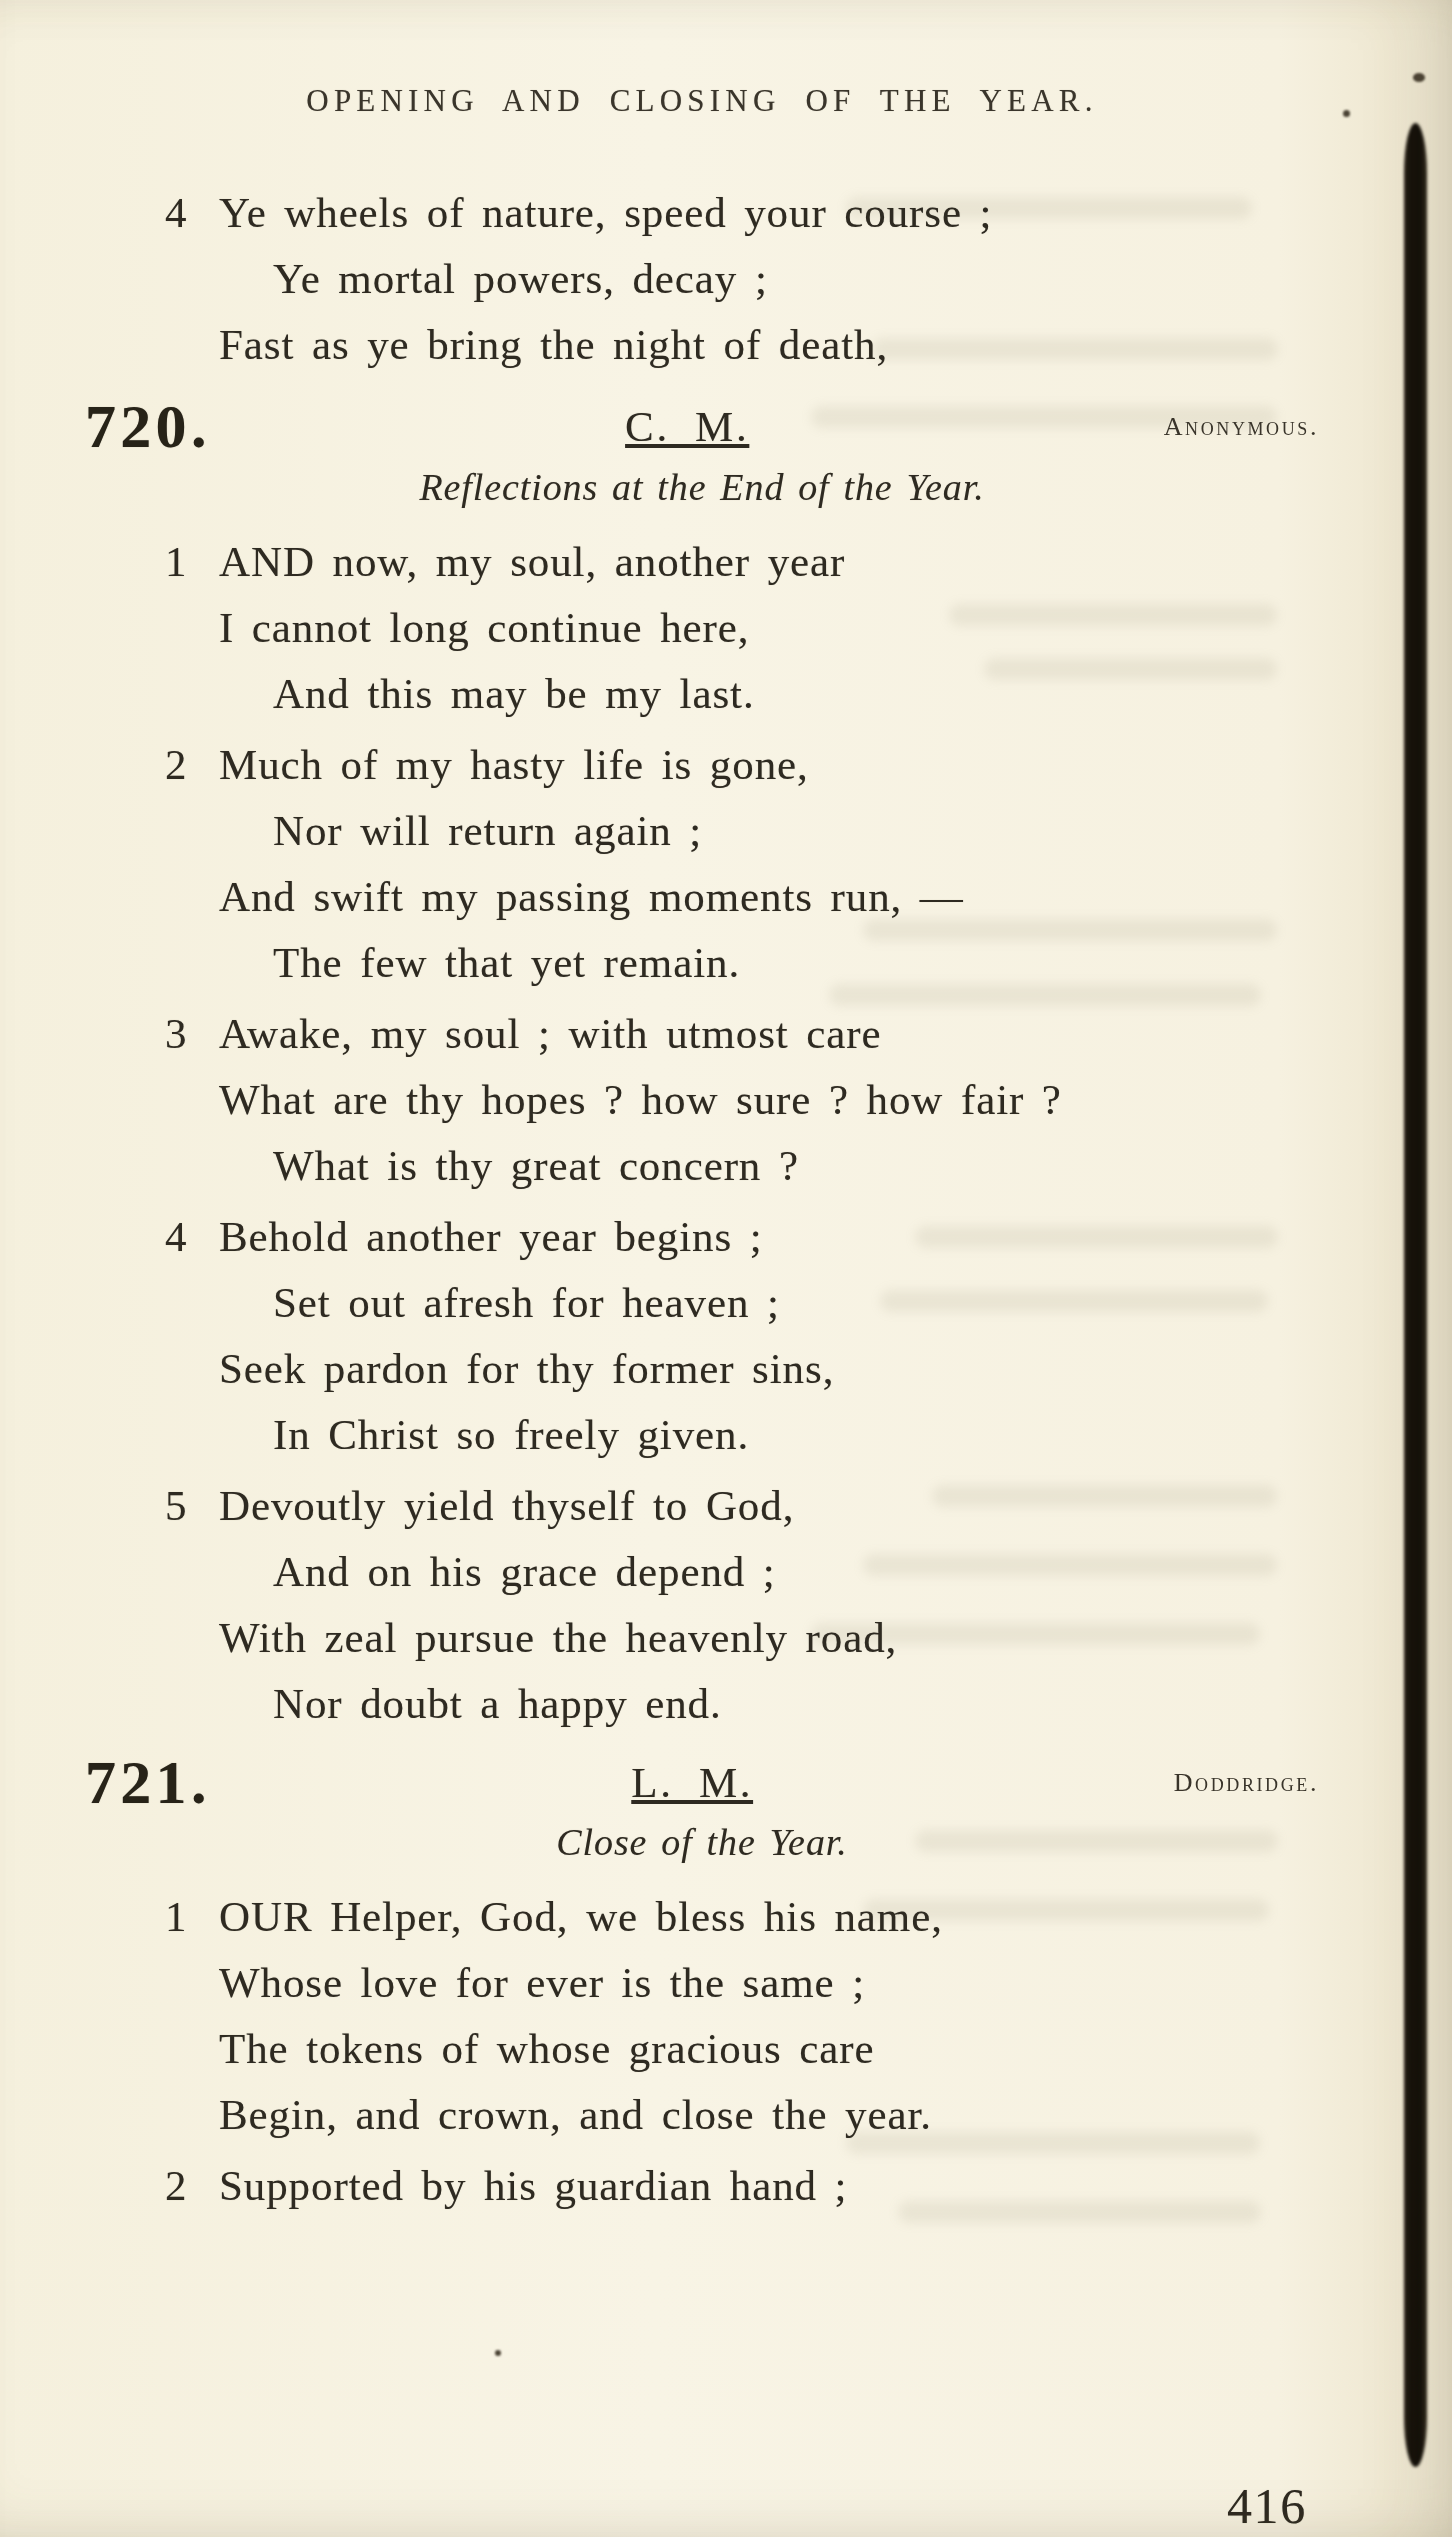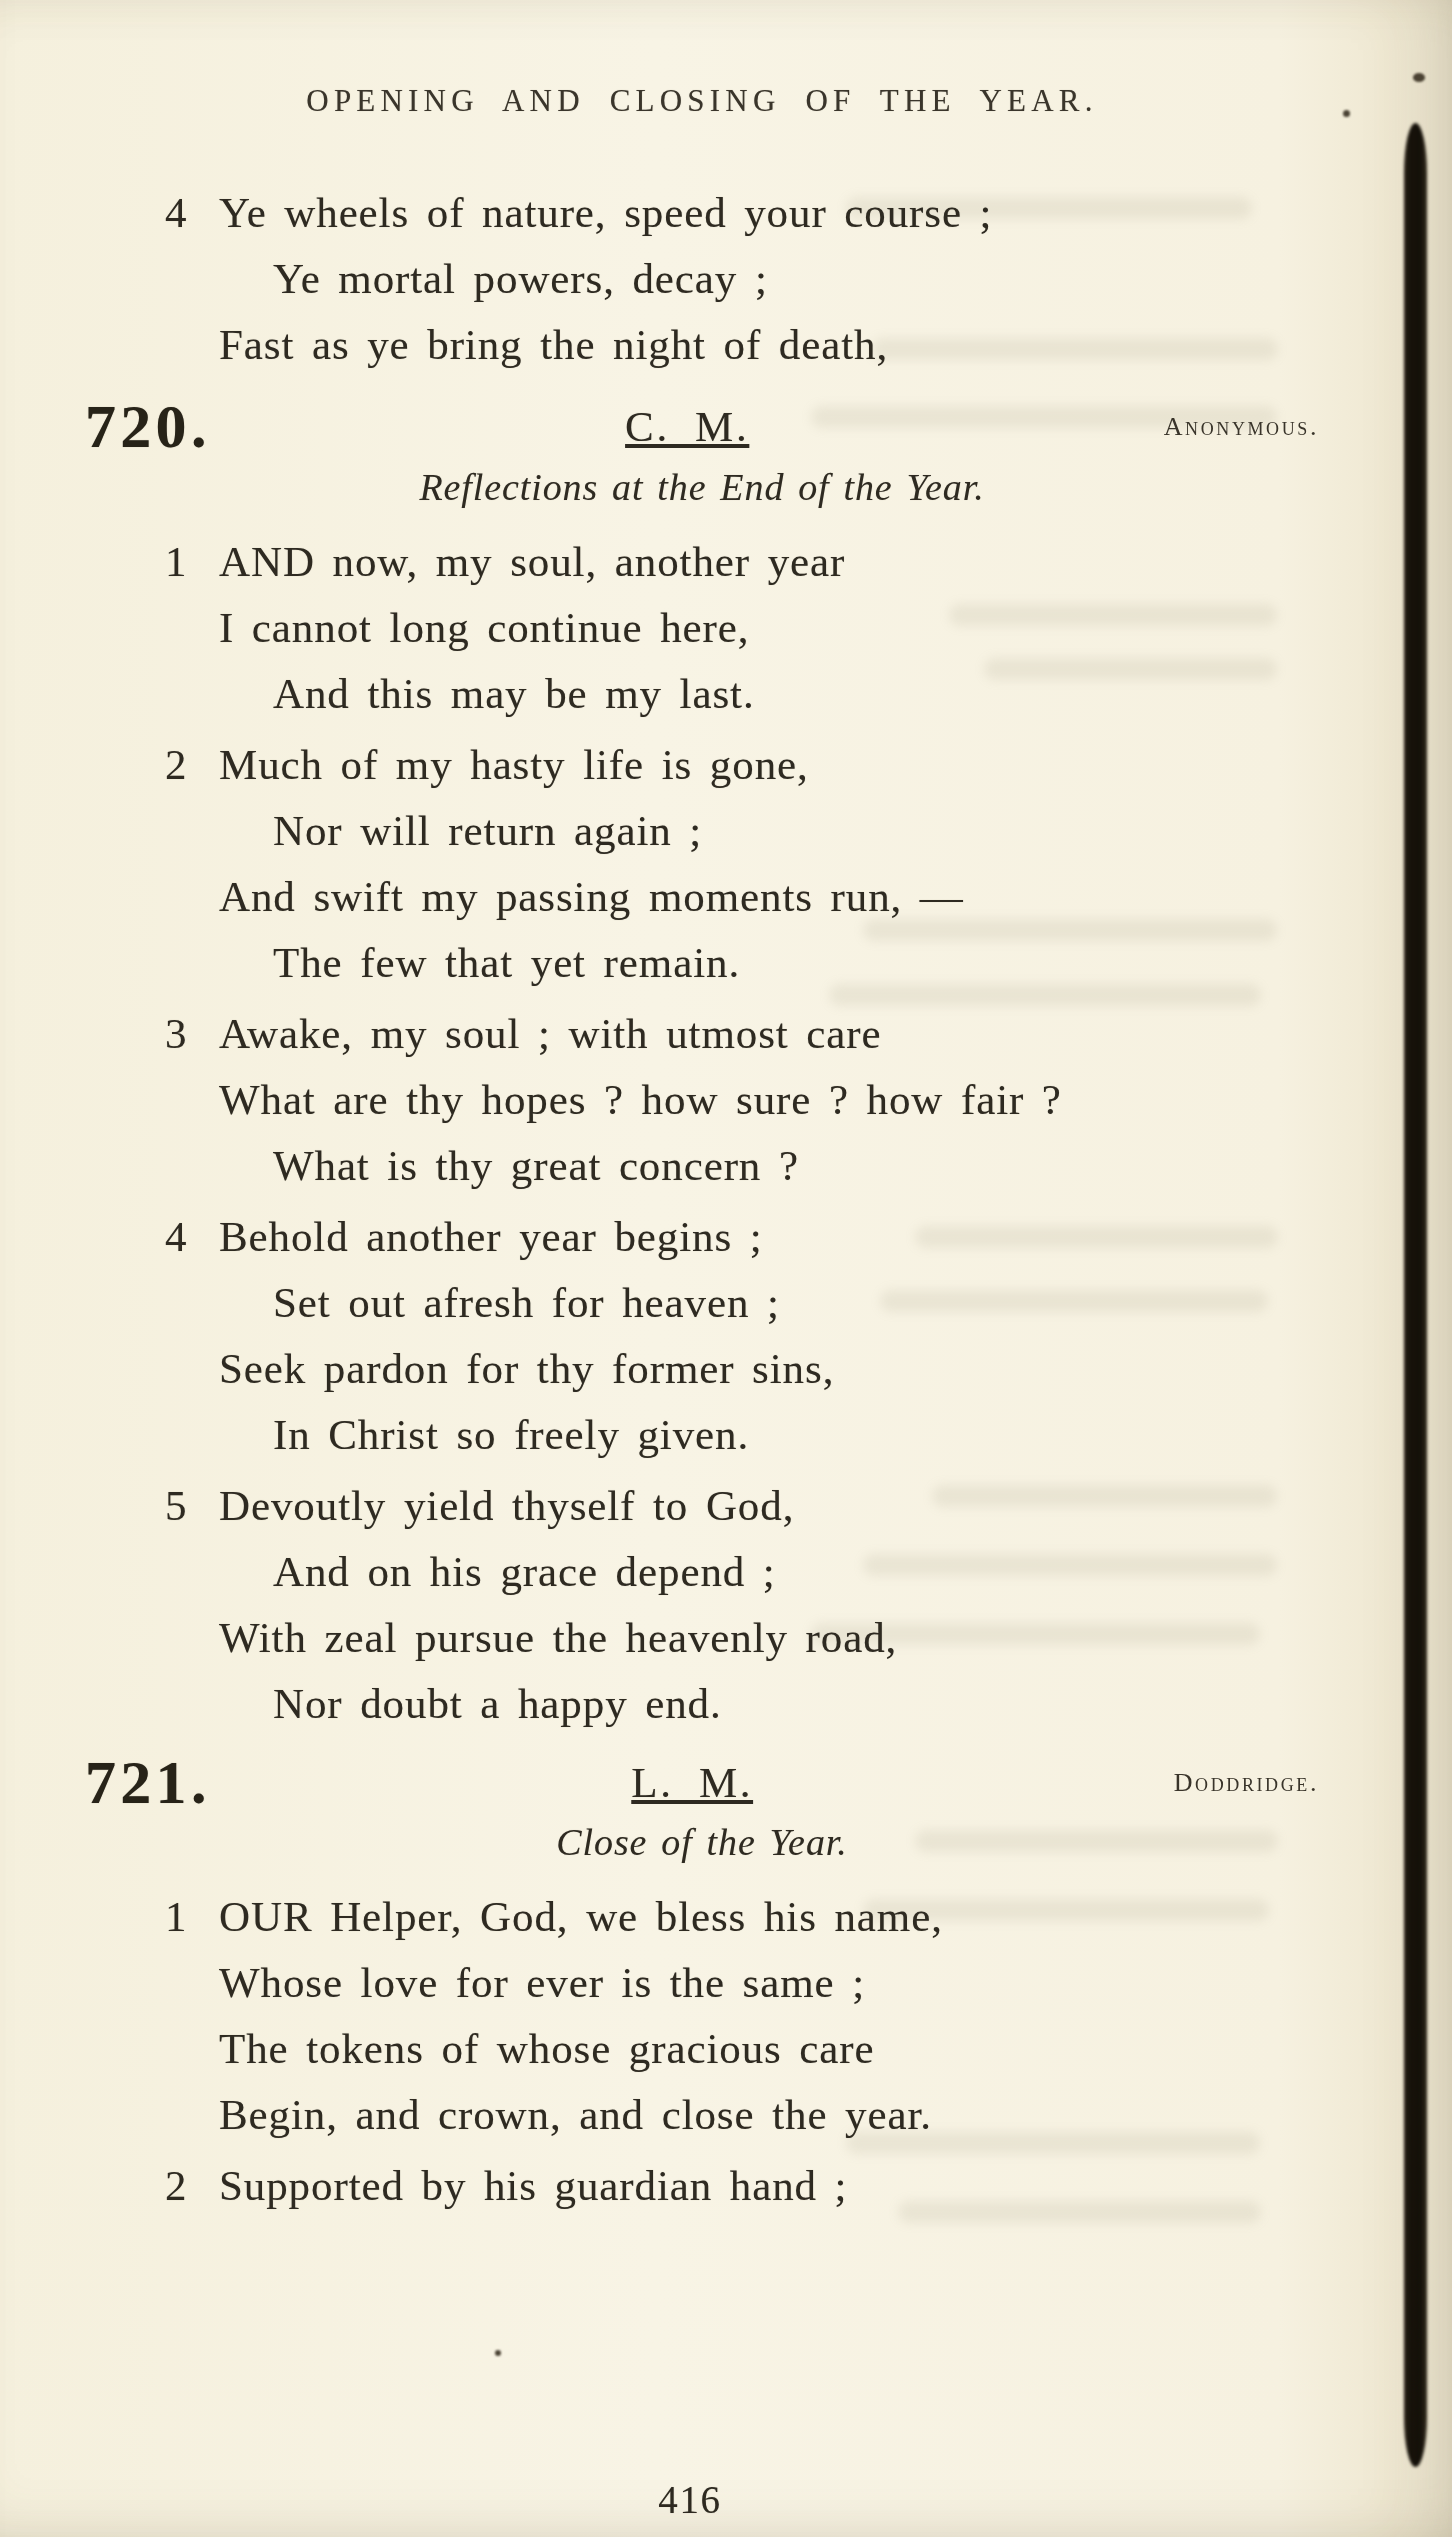--- a/index.html
+++ b/index.html
@@ -36,22 +36,22 @@
   .hymn2 .hymn-heading{margin-top:10.4px;}
   .hymn-number{flex:0 0 auto;font-size:62px;font-weight:bold;letter-spacing:4.3px;color:#272318;text-shadow:0 0 0.9px rgba(39,35,24,.4);}
   .hymn-meter{flex:1 1 auto;text-align:center;font-size:43px;letter-spacing:2.6px;word-spacing:12px;text-shadow:0 0 0.9px rgba(46,42,33,.3);text-decoration:underline;}
   .hymn-author{flex:0 0 auto;font-size:26px;font-variant:small-caps;letter-spacing:2.6px;color:#39342a;}
   .hymn-title{
     margin-top:3.5px;margin-bottom:19px;text-align:center;
     font-style:italic;font-size:38px;line-height:45px;letter-spacing:0.9px;word-spacing:3.5px;
     text-shadow:0 0 0.9px rgba(46,42,33,.25);
   }
   .page-number{
-    position:absolute;top:2477px;left:73px;width:1234px;text-align:center;
-    font-size:39px;letter-spacing:1.7px;text-shadow:0 0 0.9px rgba(46,42,33,.3);
+    position:absolute;top:2477px;left:73px;width:1234px;text-align:right;
+    font-size:50px;letter-spacing:1.7px;text-shadow:0 0 0.9px rgba(46,42,33,.3);
   }
   .book-edge{
     position:absolute;left:1404px;top:123px;width:23px;height:2344px;
     background:linear-gradient(90deg,#241e14 0%,#120e08 30%,#0e0b06 70%,#2a2318 100%);
     border-radius:12px/52px;filter:blur(1.7px);
   }
   .speck{position:absolute;background:#4a4234;border-radius:50%;filter:blur(0.9px);}
   .speck.s1{left:1413px;top:73px;width:12px;height:8.6px;}
   .speck.s2{left:1343px;top:110px;width:7px;height:7px;}
   .speck.s3{left:495px;top:2350px;width:6px;height:6px;}

